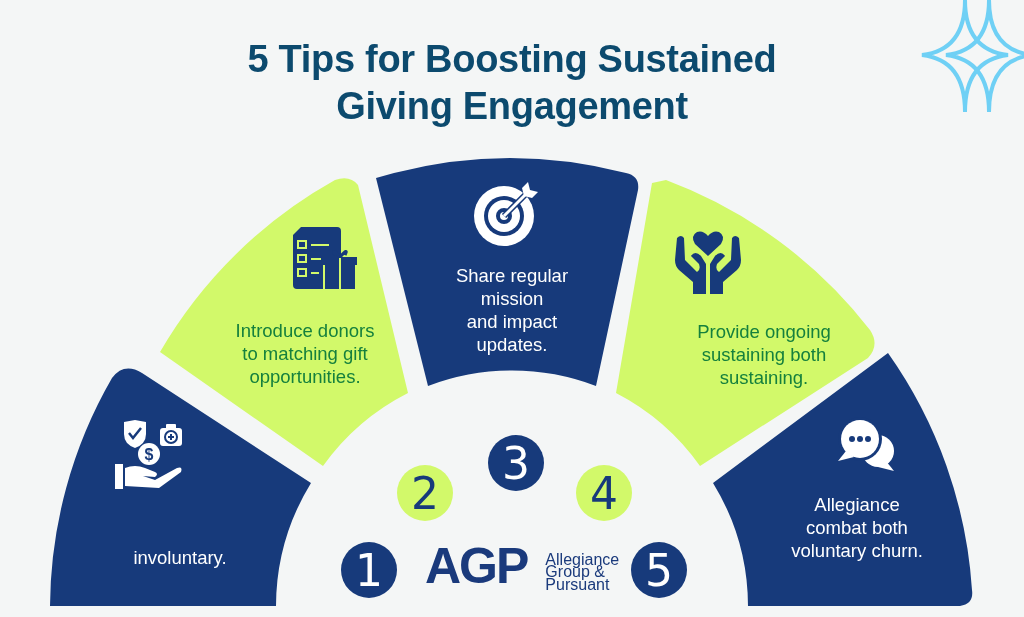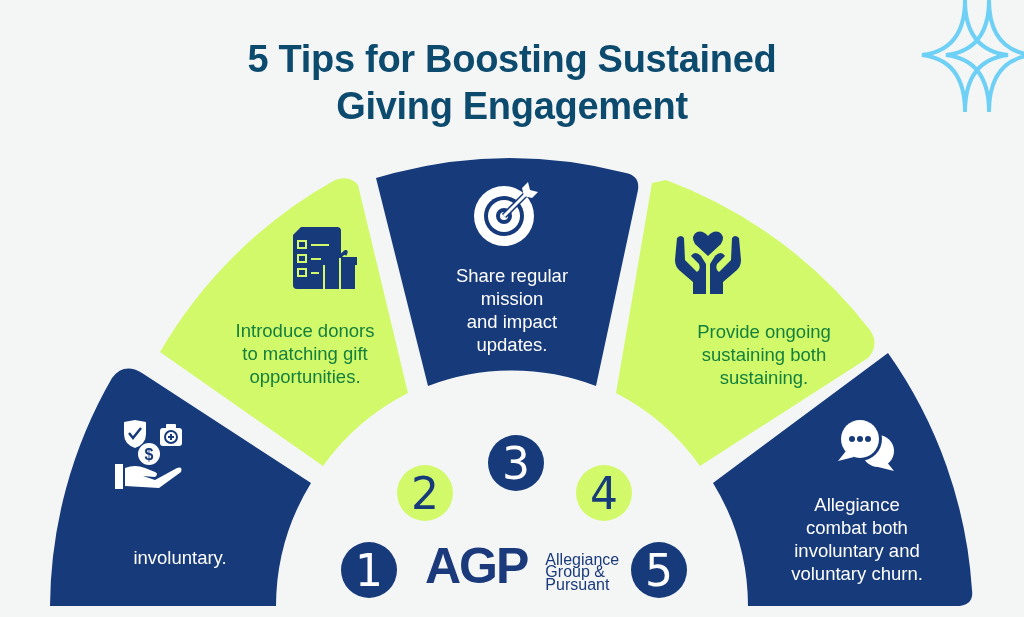--- a/index.html
+++ b/index.html
@@ -118,21 +118,20 @@
   <div>updates.</div>
 </div>
 <div class="label dark" style="left:664px;top:320px;width:200px">
   <div>Provide ongoing</div>
   <div>sustaining both</div>
   <div>sustaining.</div>
 </div>
 <div class="label light" style="left:757px;top:493px;width:200px">
   <div>Allegiance</div>
   <div>combat both</div>
-  <div>involuntary and</div>
   <div>voluntary churn.</div>
 </div>
 
 <div class="num navy" style="left:341px;top:542px;width:56px;height:56px">1</div>
 <div class="num lime" style="left:397px;top:465px;width:56px;height:56px">2</div>
 <div class="num navy" style="left:488px;top:435px;width:56px;height:56px">3</div>
 <div class="num lime" style="left:576px;top:465px;width:56px;height:56px">4</div>
 <div class="num navy" style="left:631px;top:542px;width:56px;height:56px">5</div>
 
 <div class="logo">

